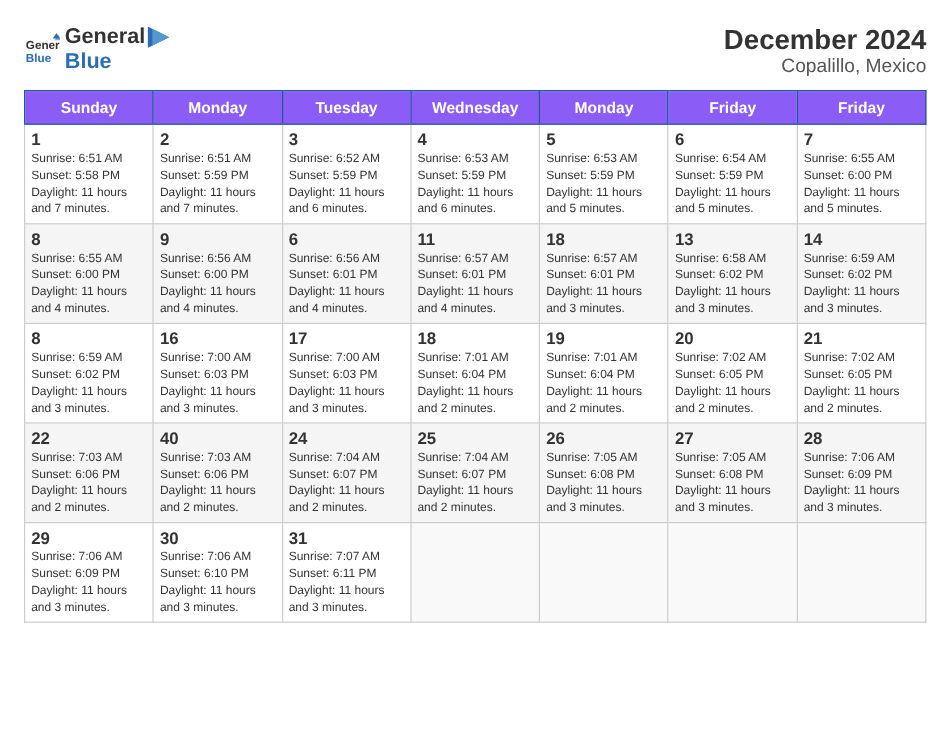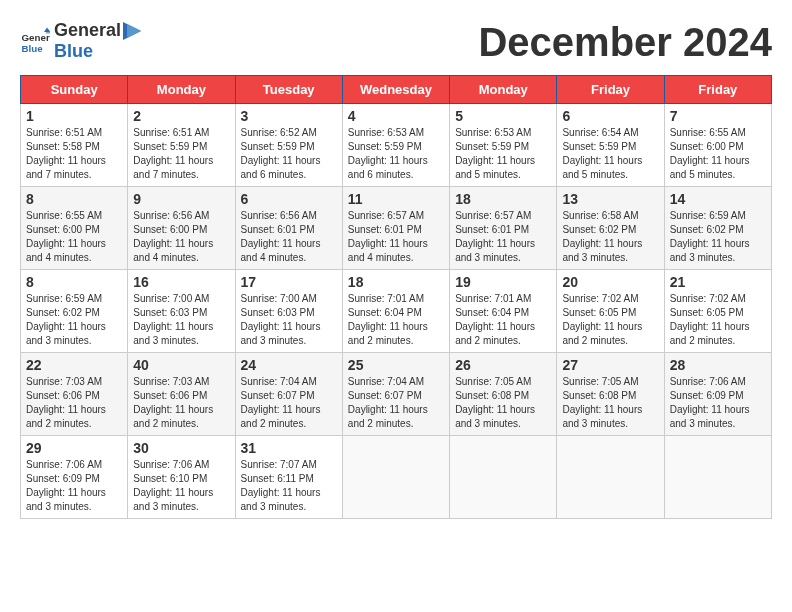--- a/index.html
+++ b/index.html
@@ -32,36 +32,36 @@
       color: #2a6db5;
     }
     .logo-icon {
       width: 30px;
       height: 30px;
     }
     .title-area {
       text-align: right;
     }
     .month-title {
-      font-size: 40px;
+      font-size: 23px;
       font-weight: bold;
       color: #333;
       text-align: center;
     }
     .location-title {
       font-size: 16px;
       color: #555;
     }
     table {
       width: 100%;
       border-collapse: collapse;
       table-layout: fixed;
     }
     th {
-      background-color: #ef4444;
+      background-color: #8b5cf6;
       color: white;
       padding: 6px 4px;
       font-size: 13px;
       font-weight: bold;
       border: 1px solid #1e5a9a;
     }
     td {
       border: 1px solid #ccc;
       vertical-align: top;
       padding: 4px 5px;
@@ -107,20 +107,21 @@
           <polygon points="4,2 18,9 4,16" fill="#5599cc"></polygon>
         </svg>
       </div>
       <div>
         <span class="logo-text-blue">Blue</span>
       </div>
     </div>
   </div>
   <div class="title-area">
     <div class="month-title">December 2024</div>
+    <div class="location-title">Copalillo, Mexico</div>
   </div>
 </div>
 
 <table>
   <thead>
     <tr>
     <th>Sunday</th>
         <th>Monday</th>
         <th>Tuesday</th>
         <th>Wednesday</th>

